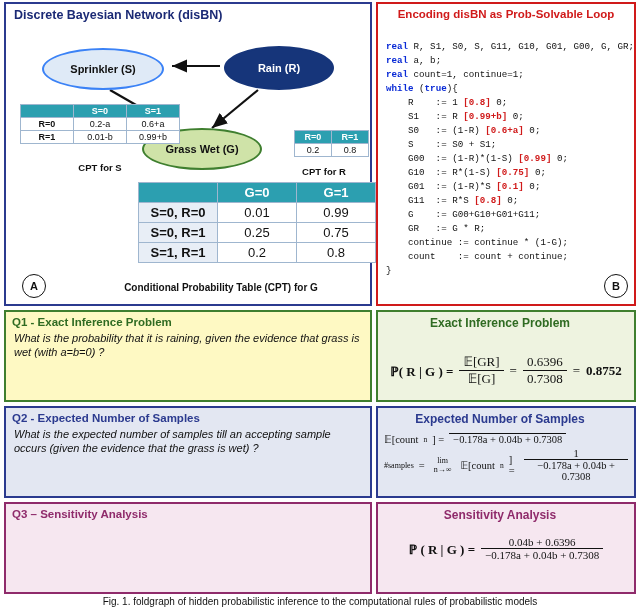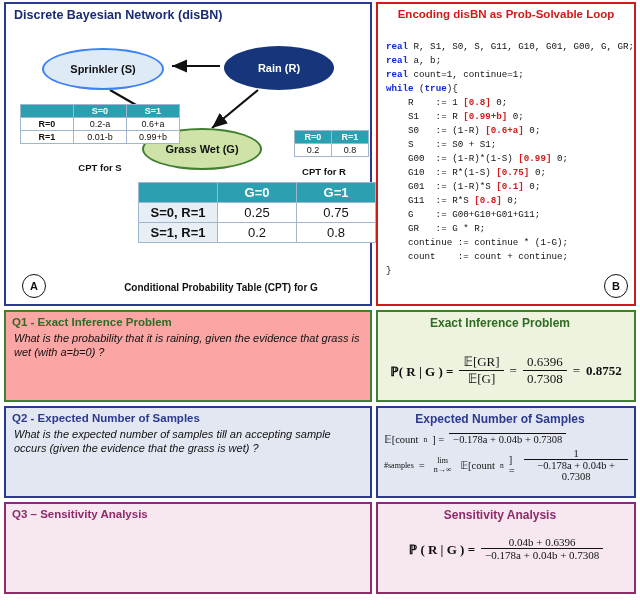--- a/index.html
+++ b/index.html
@@ -7,21 +7,21 @@
   .page{position:relative;width:640px;height:611px;}
 
   
   .panel{position:absolute;box-sizing:border-box;background:#fff;}
   .panel-a{left:4px;top:2px;width:368px;height:304px;border:2px solid #2b3a8f;}
   .panel-b{left:376px;top:2px;width:260px;height:304px;border:2px solid #d01a1a;}
 
   .panel-q{left:4px;width:368px;box-sizing:border-box;position:absolute;}
   .panel-r{left:376px;width:260px;box-sizing:border-box;position:absolute;}
 
-  .q1{top:310px;height:92px;border:2px solid #3f7f2f;background:#fca5a5;}
+  .q1{top:310px;height:92px;border:2px solid #3f7f2f;background:#fef9c3;}
   .r1{top:310px;height:92px;border:2px solid #3f7f2f;background:#eef3e0;}
   .q2{top:406px;height:92px;border:2px solid #2b3a8f;background:#e3e7f2;}
   .r2{top:406px;height:92px;border:2px solid #2b3a8f;background:#e3e7f2;}
   .q3{top:502px;height:92px;border:2px solid #8f2b6b;background:#f6e7f0;}
   .r3{top:502px;height:92px;border:2px solid #8f2b6b;background:#f6e7f0;}
 
   .q-title{font-weight:bold;font-size:11.5px;padding:4px 6px 0 6px;}
   .q1 .q-title,.r1 .q-title{color:#2f6b22;}
   .q2 .q-title,.r2 .q-title{color:#2b3a8f;}
   .q3 .q-title,.r3 .q-title{color:#8f2b6b;}
@@ -148,20 +148,25 @@
     </tbody>
       </table>
     <div class="cap cap-r">CPT for R</div>
 
     <table class="tbl tbl-g">
       <tbody>
           <tr>
         <th></th>
         <th>G=0</th>
         <th>G=1</th>
+      </tr>
+      <tr>
+        <td class="rowhead">S=0, R=0</td>
+        <td>0.01</td>
+        <td>0.99</td>
       </tr>
       <tr>
         <td class="rowhead">S=0, R=1</td>
         <td>0.25</td>
         <td>0.75</td>
       </tr>
       <tr>
         <td class="rowhead">S=1, R=1</td>
         <td>0.2</td>
         <td>0.8</td>
@@ -262,13 +267,14 @@
     <div class="r-title">Sensitivity Analysis</div>
     <div class="eqrow math" style="margin-top:14px">
       <span class="bb">ℙ ( R | G ) =</span>
       <span class="frac" style="font-size:11px">
         <span class="top">0.04b + 0.6396</span>
         <span class="bot">−0.178a + 0.04b + 0.7308</span>
       </span>
     </div>
   </div>
 
+  <div class="caption">Fig. 1. foldgraph of hidden probabilistic inference to the computational rules of probabilistic models</div>
 </div>
 
 </body></html>

